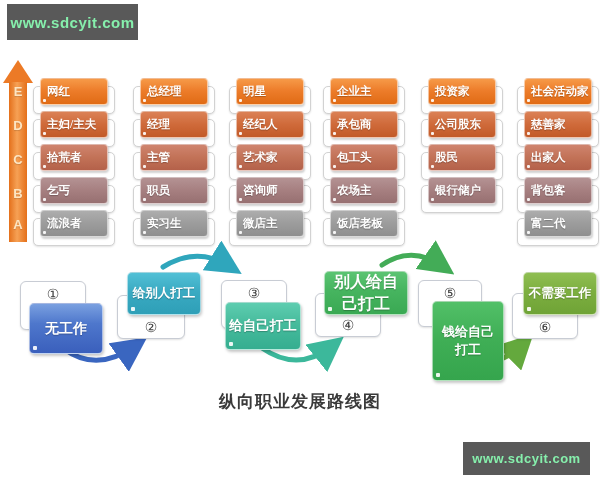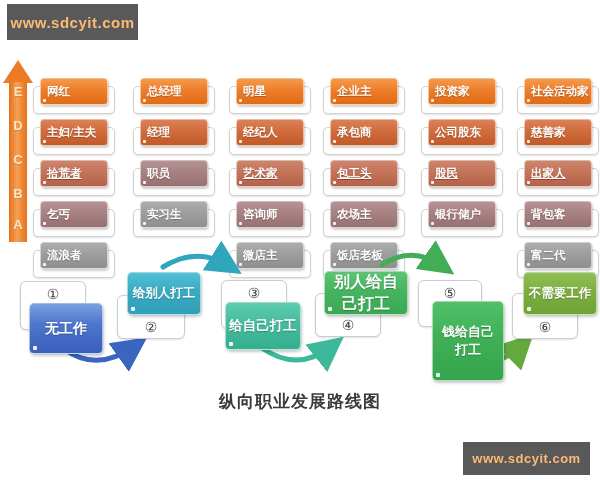--- a/index.html
+++ b/index.html
@@ -1,49 +1,49 @@
 <!DOCTYPE html>
 <html><head>
 <meta charset="utf-8">
 <style>
   html,body{margin:0;padding:0;background:#fff;}
   .stage{position:relative;width:600px;height:480px;background:#ffffff;overflow:hidden;
          font-family:"Liberation Sans",sans-serif;}
 
   
-  .wm{position:absolute;background:#595959;color:#fdba74;font-weight:bold;
+  .wm{position:absolute;background:#595959;color:#86efac;font-weight:bold;
       display:flex;align-items:center;justify-content:center;letter-spacing:.5px;}
   .wm-top{left:7px;top:4px;width:131px;height:36px;font-size:15px;}
   .wm-bottom{left:463px;top:442px;width:127px;height:33px;font-size:13px;}
 
   
   .arrow-head{position:absolute;left:3px;top:60px;width:0;height:0;
       border-left:15px solid transparent;border-right:15px solid transparent;
       border-bottom:23px solid #EC7A26;}
   .arrow-body{position:absolute;left:9px;top:82px;width:18px;height:160px;
       background:linear-gradient(90deg,#E4701B 0%,#F6A155 45%,#E4701B 100%);}
   .lvl{position:absolute;left:9px;width:18px;text-align:center;color:#FDE5C2;
       font-size:13px;font-weight:bold;text-shadow:0 1px 1px rgba(0,0,0,.15);}
   .l0{top:84px}.l1{top:118px}.l2{top:152px}.l3{top:186px}.l4{top:217px}
 
   
   .col{position:absolute;top:78px;width:82px;}
   .c0{left:40px}.c1{left:140px}.c2{left:236px}.c3{left:330px}.c4{left:428px}.c5{left:524px}
-  .cell{position:relative;height:41px;padding-left:21px;}
+  .cell{position:relative;height:33px;padding-left:21px;}
   .gcard{position:absolute;left:-7px;top:8px;width:80px;height:26px;background:#fff;
       border:1px solid #d2d2d2;border-radius:5px;box-shadow:0 1px 2px rgba(0,0,0,.12);}
   .gbox{position:absolute;left:0;top:0;width:60px;height:25px;padding-left:6px;
       border-radius:4px;color:#fff;font-size:11.5px;font-weight:bold;line-height:25px;
       white-space:nowrap;text-shadow:0 1px 1px rgba(0,0,0,.25);
       border:1px solid rgba(255,255,255,.55);box-shadow:1px 2px 2px rgba(0,0,0,.18);}
   .gbox::after{content:"";position:absolute;left:2px;bottom:2px;width:3px;height:3px;
       background:#fff;border-radius:1px;opacity:.9;}
   .r0{background:linear-gradient(180deg,#F69A48 0%,#ED7D2B 45%,#E06B15 100%);}
   .r1{background:linear-gradient(180deg,#DB8156 0%,#CF6A3A 50%,#C25A28 100%);font-family:Liberation Serif, serif;}
-  .r2{background:linear-gradient(180deg,#CF846E 0%,#C27257 50%,#B4614A 100%);text-decoration:underline;}
+  .r2{background:linear-gradient(180deg,#CF846E 0%,#C27257 50%,#B4614A 100%);}
   .r3{background:linear-gradient(180deg,#B49293 0%,#A67F80 50%,#977071 100%);}
   .r4{background:linear-gradient(180deg,#ADADAD 0%,#9C9C9C 50%,#8F8F8F 100%);}
 
   
   .fcard{position:absolute;background:#fff;border:1px solid #c8ccd4;border-radius:6px;
       box-shadow:0 1px 2px rgba(0,0,0,.12);}
   .fnum{position:absolute;left:0;width:100%;text-align:center;color:#404040;
       font-size:14px;}
   .num-top .fnum{top:4px;}
   .num-bottom .fnum{bottom:3px;}
@@ -118,20 +118,24 @@
     <div class="cell">
         <div class="gcard"></div>
         <div class="gbox r0">总经理</div>
       </div>
     <div class="cell">
         <div class="gcard"></div>
         <div class="gbox r1">经理</div>
       </div>
     <div class="cell">
         <div class="gcard"></div>
+        <div class="gbox r2">主管</div>
+      </div>
+    <div class="cell">
+        <div class="gcard"></div>
         <div class="gbox r3">职员</div>
       </div>
     <div class="cell">
         <div class="gcard"></div>
         <div class="gbox r4">实习生</div>
       </div>
   </div>
   <div class="col c2">
     <div class="cell">
         <div class="gcard"></div>

